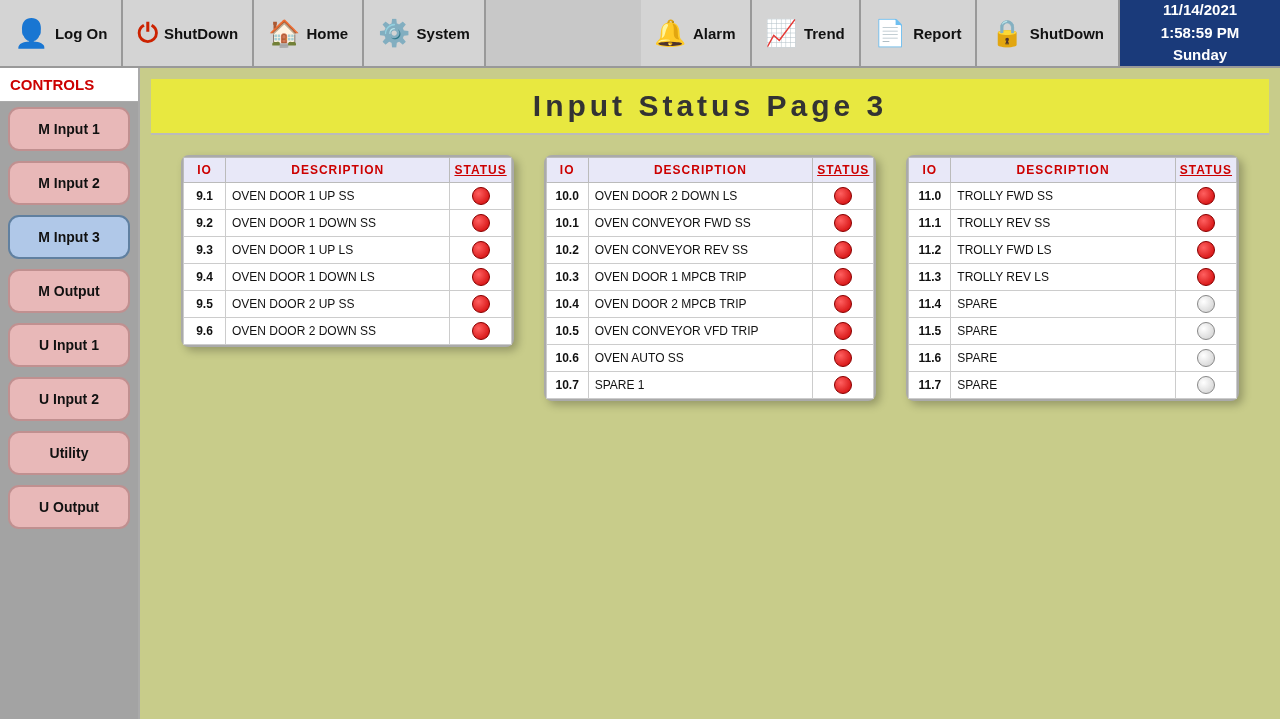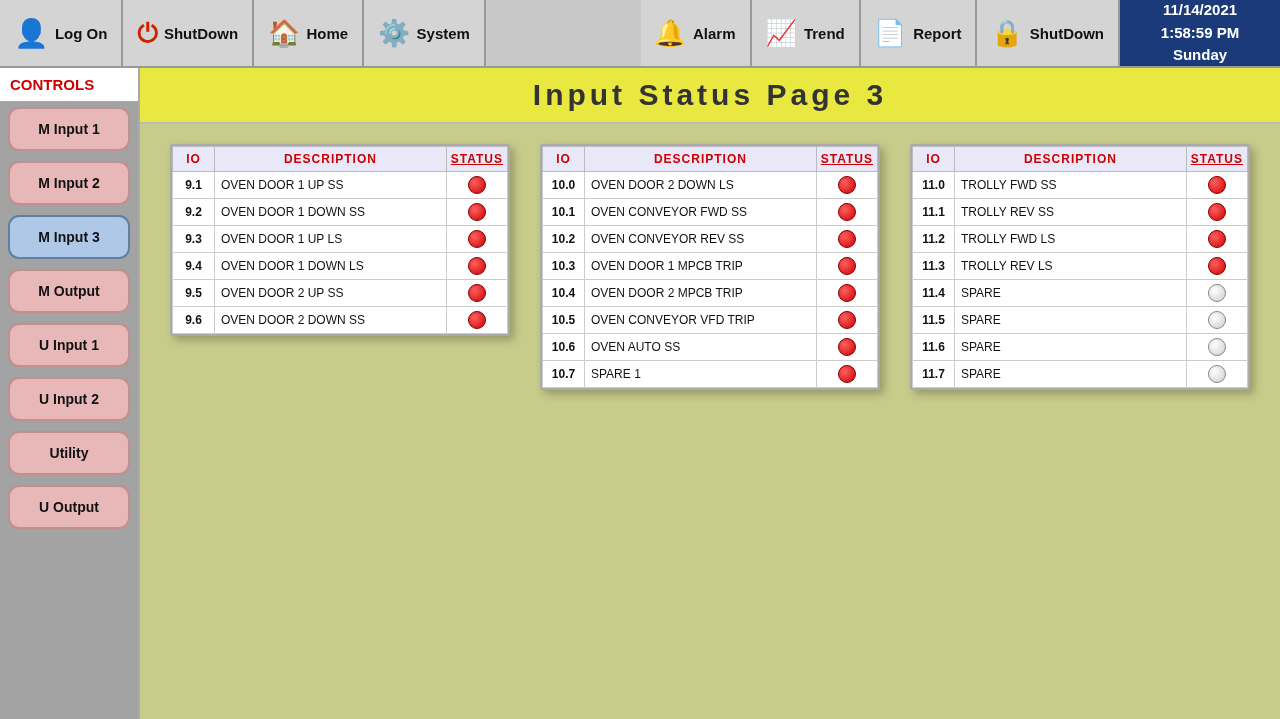--- a/index.html
+++ b/index.html
@@ -39,36 +39,36 @@
       text-align: left; padding: 8px 10px; border-bottom: 1px solid #aaa;
     }
     .sidebar-btn {
       background: #e8b8b8; border: 2px solid #c09090; margin: 5px 8px;
       padding: 12px 6px; text-align: center; font-size: 14px; font-weight: bold;
       color: #111; cursor: pointer; border-radius: 11px;
     }
     .sidebar-btn.active { background: #b0c8e8; border-color: #6080a0; }
 
     
-    #content { flex: 1; padding: 0; display: flex; flex-direction: column; }
+    #content { flex: 1; padding: 11px; display: flex; flex-direction: column; }
 
     #page-title-bar {
       background: #e8e840; text-align: center; padding: 10px 0;
       font-size: 30px; font-weight: bold; color: #333; letter-spacing: 4px;
       border-bottom: 2px solid #bbb;
     }
 
     #tables-area {
       flex: 1; padding: 20px 30px; display: flex; gap: 30px; align-items: flex-start;
       background: #c8cc8a;
     }
 
     
     .io-card {
-      background: #c2410c; border: 2px solid #aaa; border-radius: 2px;
+      background: #c2410c; border: 2px solid #aaa; border-radius: 8px;
       box-shadow: 4px 4px 8px rgba(0,0,0,0.25);
       flex: 1;
     }
     .io-card table { width: 100%; border-collapse: collapse; }
     .io-card thead tr th {
       background: #e8e8f8; color: #cc0000; font-size: 12px; font-weight: bold;
       padding: 5px 4px; border: 1px solid #bbb; text-align: center;
       letter-spacing: 1px;
     }
     .io-card thead tr th:first-child { width: 42px; }

